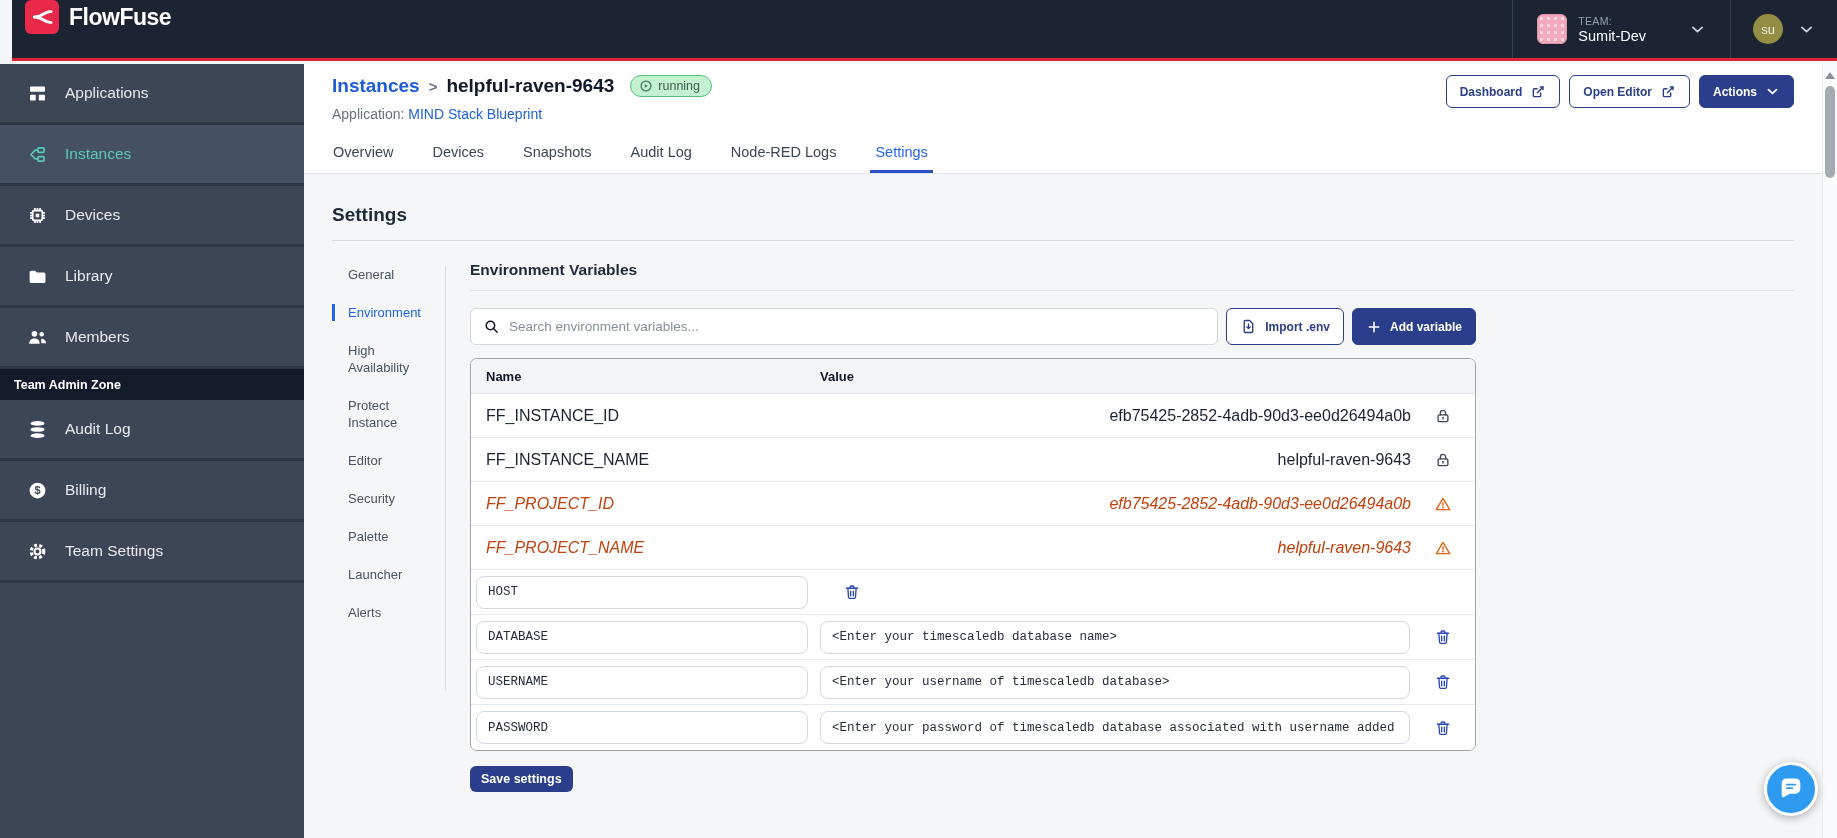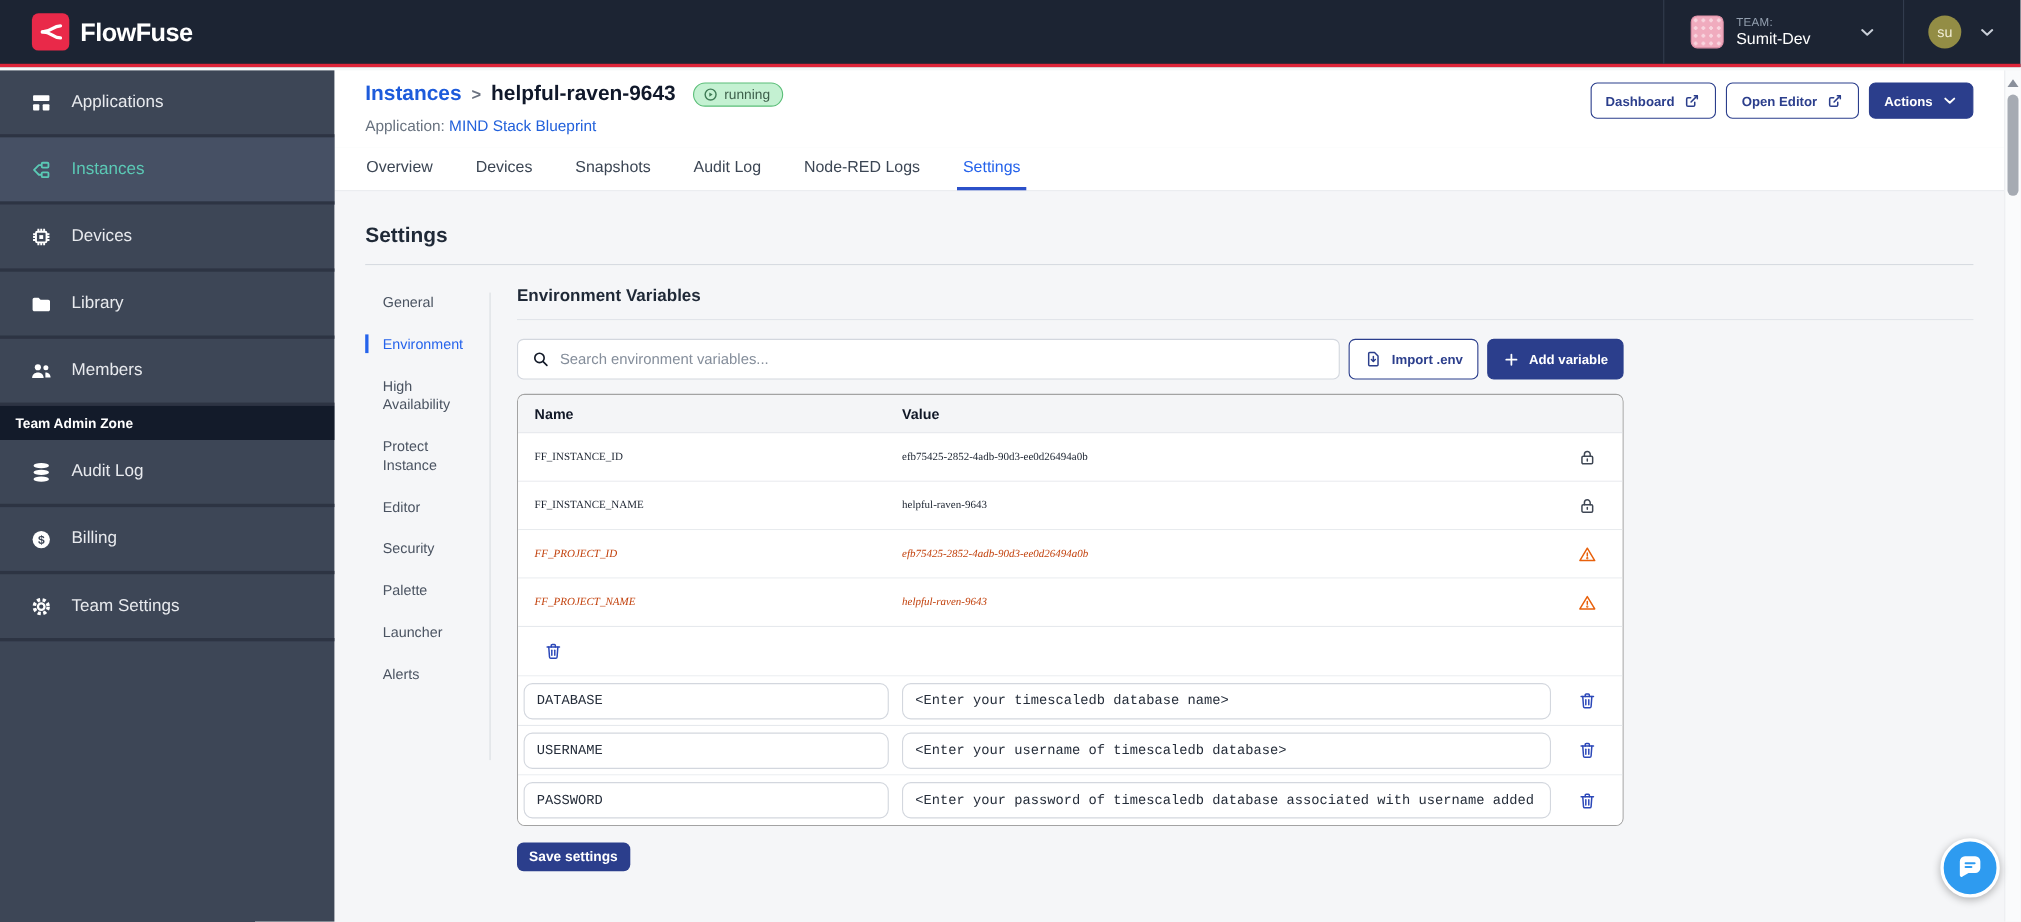--- a/index.html
+++ b/index.html
@@ -1,22 +1,22 @@
 <!DOCTYPE html>
 <html><head>
 <meta charset="utf-8">
 <style>
   * { margin:0; padding:0; box-sizing:border-box; }
   html,body { width:1837px; height:838px; overflow:hidden; }
   body { font-family:"Liberation Sans", sans-serif; background:#F5F6F8; position:relative; }
   svg { display:block; }
 
   
-  .topbar { position:absolute; top:0; left:0; right:0; height:61px; background:#1C2433;
-            border-bottom:3px solid #DE2439; display:flex; align-items:center; padding-left:29px; z-index:30; }
+  .topbar { position:absolute; top:0; left:12px; right:0; height:61px; background:#1C2433;
+            border-bottom:3px solid #DE2439; display:flex; align-items:flex-start; padding-left:13px; z-index:30; }
   .brand { display:flex; align-items:center; gap:10px; cursor:pointer; }
   .logo-box { width:34px; height:34px; background:#E92949; border-radius:6px; display:flex; align-items:center; justify-content:center; }
   .brand-name { color:#FFFFFF; font-size:23px; font-weight:700; letter-spacing:-0.5px; }
   .tb-right { margin-left:auto; display:flex; align-items:stretch; height:100%; }
   .tb-divider { width:1px; background:#323C4E; }
   .team-sel { display:flex; align-items:center; gap:11px; padding:0 24px; cursor:pointer; }
   .team-avatar { width:30px; height:30px; border-radius:6px; background:#F0ABBE; border:1px solid #E293AA;
                  background-image:radial-gradient(#f8d4de 1.5px, transparent 1.5px); background-size:7px 7px; }
   .team-label { color:#94A0B0; font-size:10.5px; letter-spacing:0.3px; }
   .team-name { color:#FFFFFF; font-size:14.5px; margin-top:1px; }
@@ -85,23 +85,23 @@
   .tb-btn { height:37px; }
 
   .env-table { margin-top:13px; width:1006px; border:1px solid #a3a3a3; border-radius:7px; background:#FFFFFF; overflow:hidden; }
   .t-head { display:flex; align-items:center; background:#F4F5F7; height:35px; border-bottom:1px solid #E3E6EA;
             font-size:13px; font-weight:700; color:#111827; }
   .col-name { width:349px; padding-left:15px; }
   .col-value { flex:1; }
   .col-actions { width:64px; }
   .t-row { display:flex; align-items:center; height:44px; border-bottom:1px solid #E6E9ED; background:#FFFFFF; }
   .t-row:last-child { border-bottom:none; }
-  .mono { font-family:Liberation Serif, serif; font-size:10px; color:#1B2330; }
+  .mono { font-family:Liberation Sans, sans-serif; font-size:16px; color:#1B2330; }
   .cell-name { width:349px; padding-left:15px; white-space:nowrap; overflow:hidden; }
-  .cell-value { flex:1; white-space:nowrap; overflow:hidden; }
+  .cell-value { flex:1; white-space:nowrap; overflow:hidden;text-align:right; }
   .cell-actions { width:64px; display:flex; justify-content:center; }
   .t-row.deprecated .cell-name, .t-row.deprecated .cell-value { color:#C2410C; font-style:italic; }
   .lock-ic { color:#3F4754; }
   .warn-ic { color:#E8610C; }
   .trash-ic { color:#2B47B8; cursor:pointer; }
   .t-row.editable { height:45px; }
   .e-name-wrap { width:349px; padding:0 12px 0 5px; }
   .e-value-wrap { flex:1; padding-right:1px; }
   .env-input { width:100%; height:33px; border:1px solid #D3D7DE; border-radius:8px; background:#FFFFFF;
                font-family:"Liberation Mono","DejaVu Sans Mono",monospace; font-size:12.5px; color:#252D3A;
@@ -403,20 +403,21 @@
             <span class="cell-actions warn-ic">
               <svg width="18" height="18" viewBox="0 0 24 24" fill="none" stroke="currentColor" stroke-width="1.8" stroke-linecap="round" stroke-linejoin="round">
                 <path d="M12 4.5L21 19.5H3z"></path>
                   <path d="M12 10.3v3.6"></path>
                   <circle cx="12" cy="16.7" r="0.5" fill="currentColor"></circle>
               </svg>
             </span>
           </div>
 
           <div class="t-row editable">
+            <span class="e-name-wrap"><input class="env-input" value="HOST" style=""></span>
             <span class="cell-actions trash-ic">
               <svg width="18" height="18" viewBox="0 0 24 24" fill="none" stroke="currentColor" stroke-width="1.8" stroke-linecap="round" stroke-linejoin="round">
                 <path d="M4.5 7h15"></path>
                   <path d="M9.5 7V5.2c0-.7.5-1.2 1.2-1.2h2.6c.7 0 1.2.5 1.2 1.2V7"></path>
                 <path d="M6.5 7l.9 12c.1.8.7 1.5 1.5 1.5h6.2c.8 0 1.4-.7 1.5-1.5l.9-12"></path>
                   <path d="M10.2 10.8v6.2"></path>
                   <path d="M13.8 10.8v6.2"></path>
               </svg>
             </span>
           </div>

